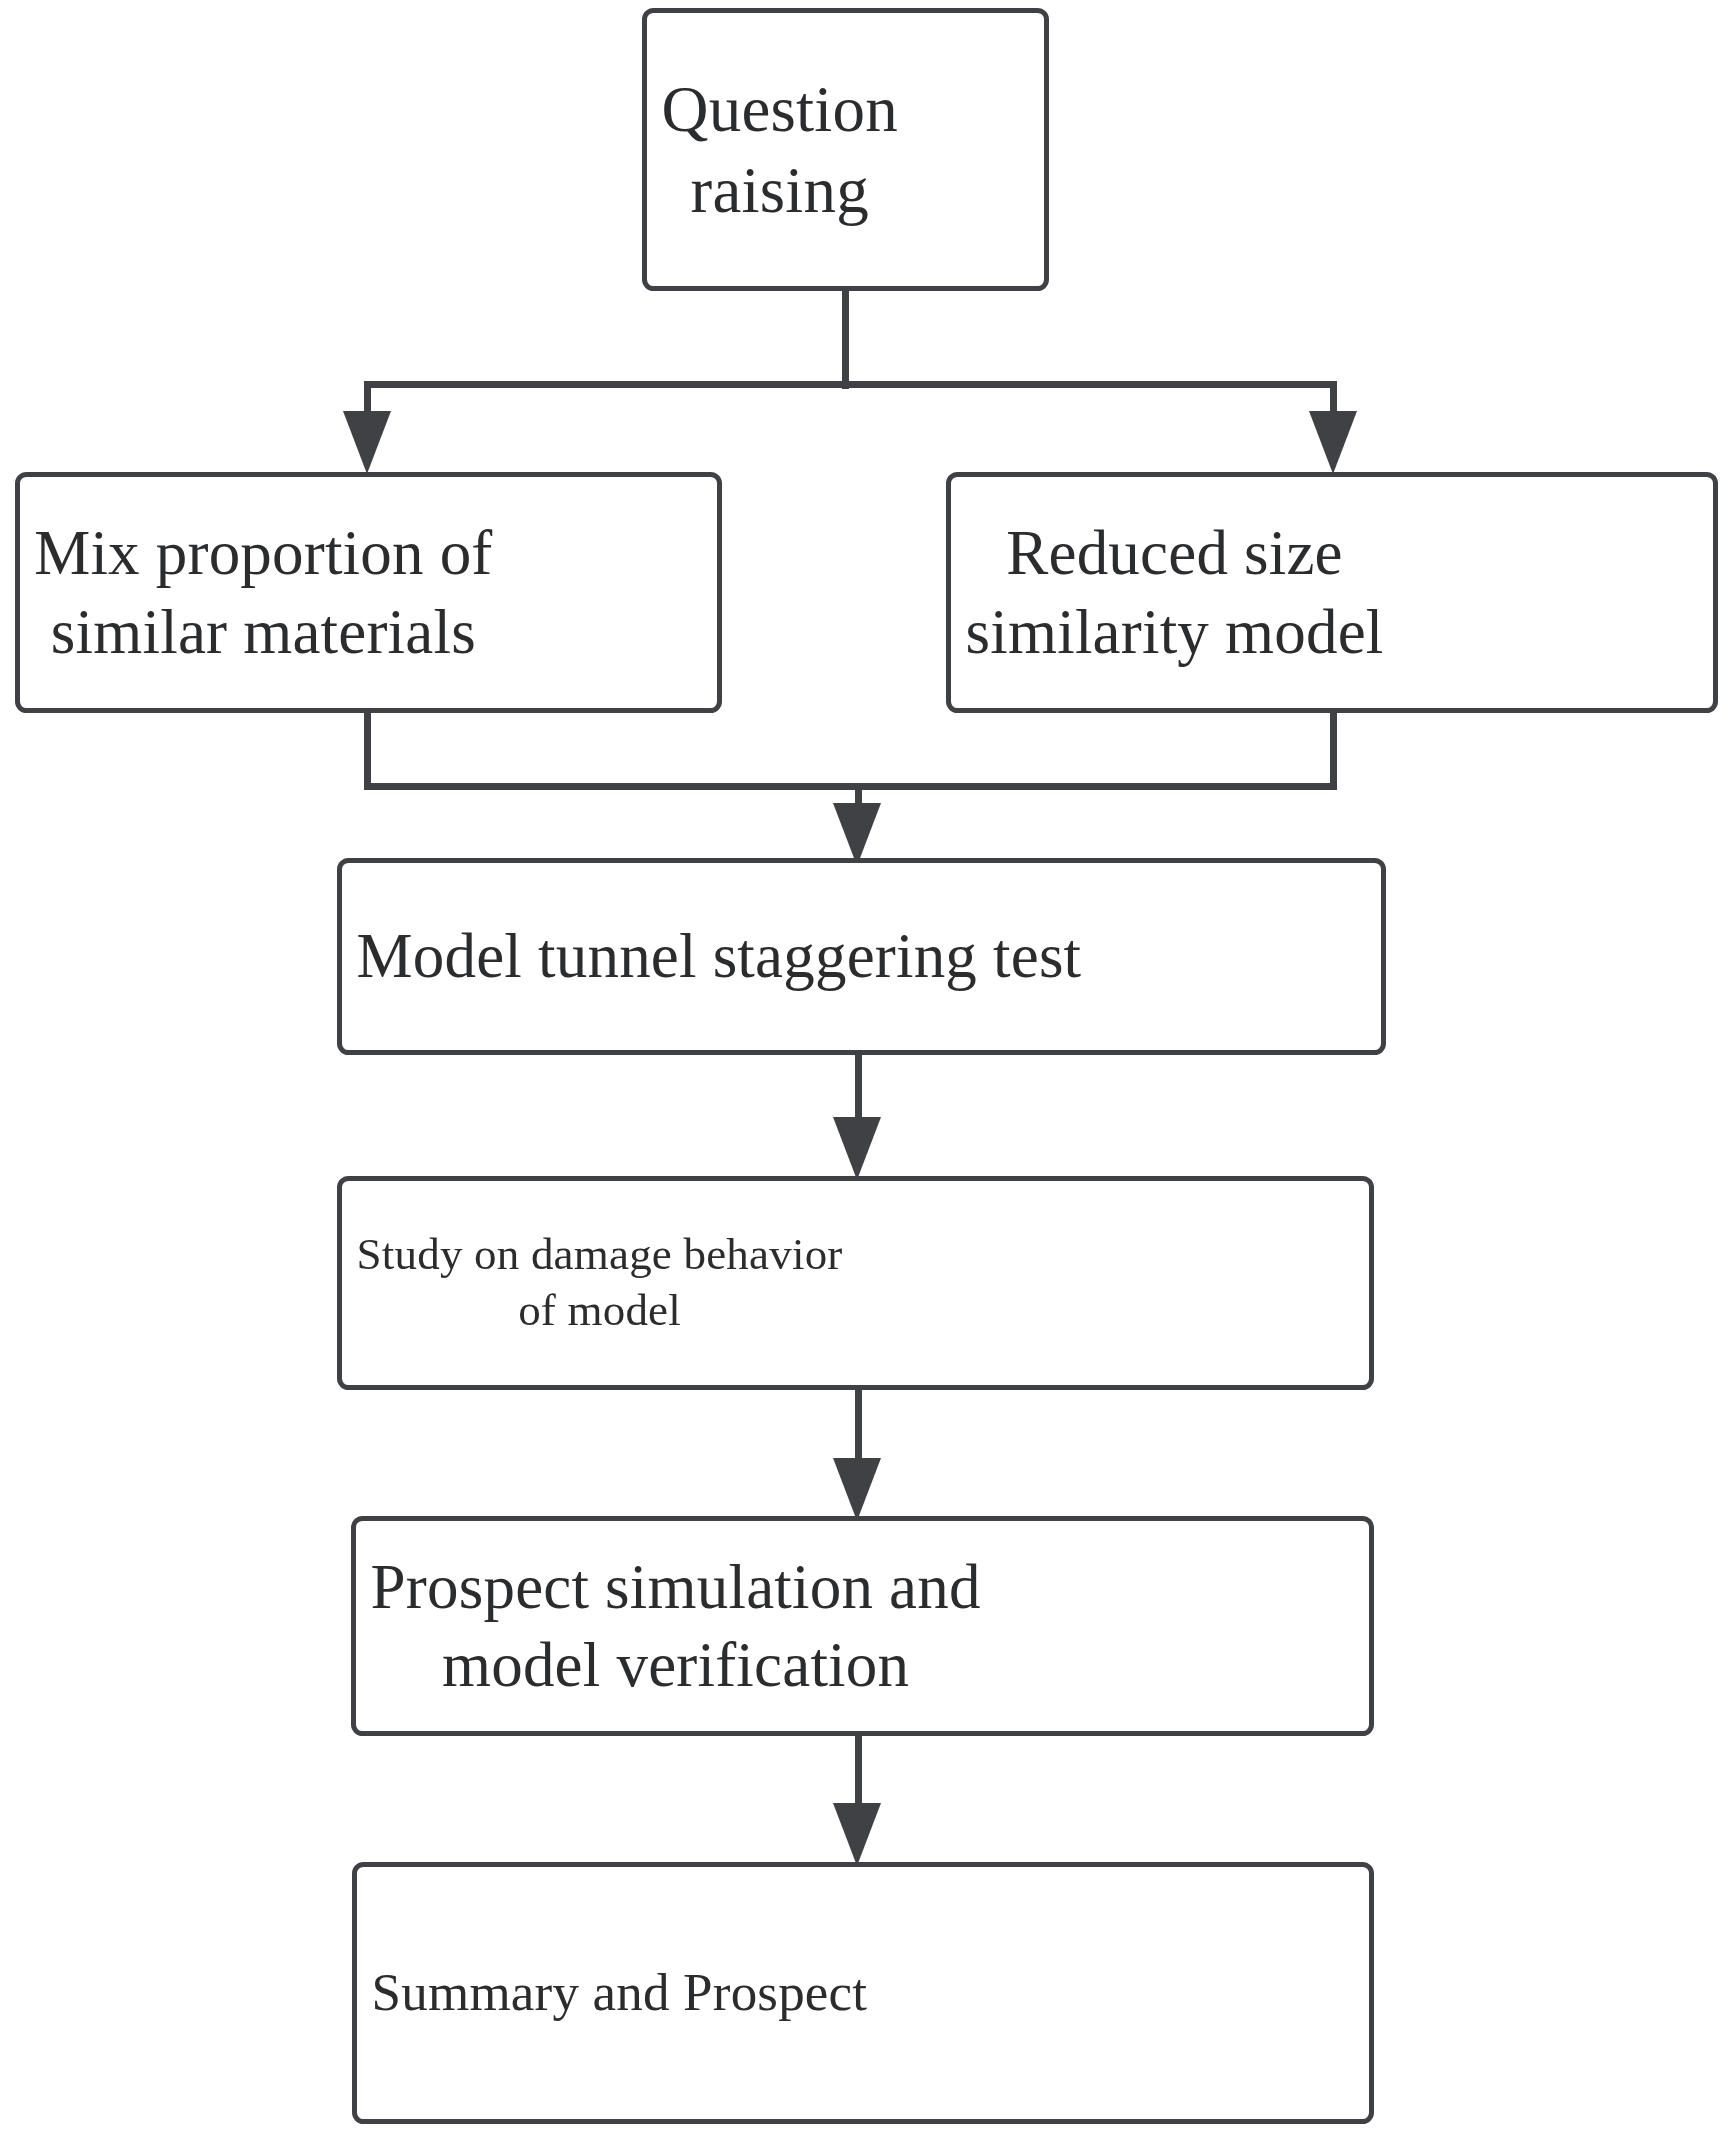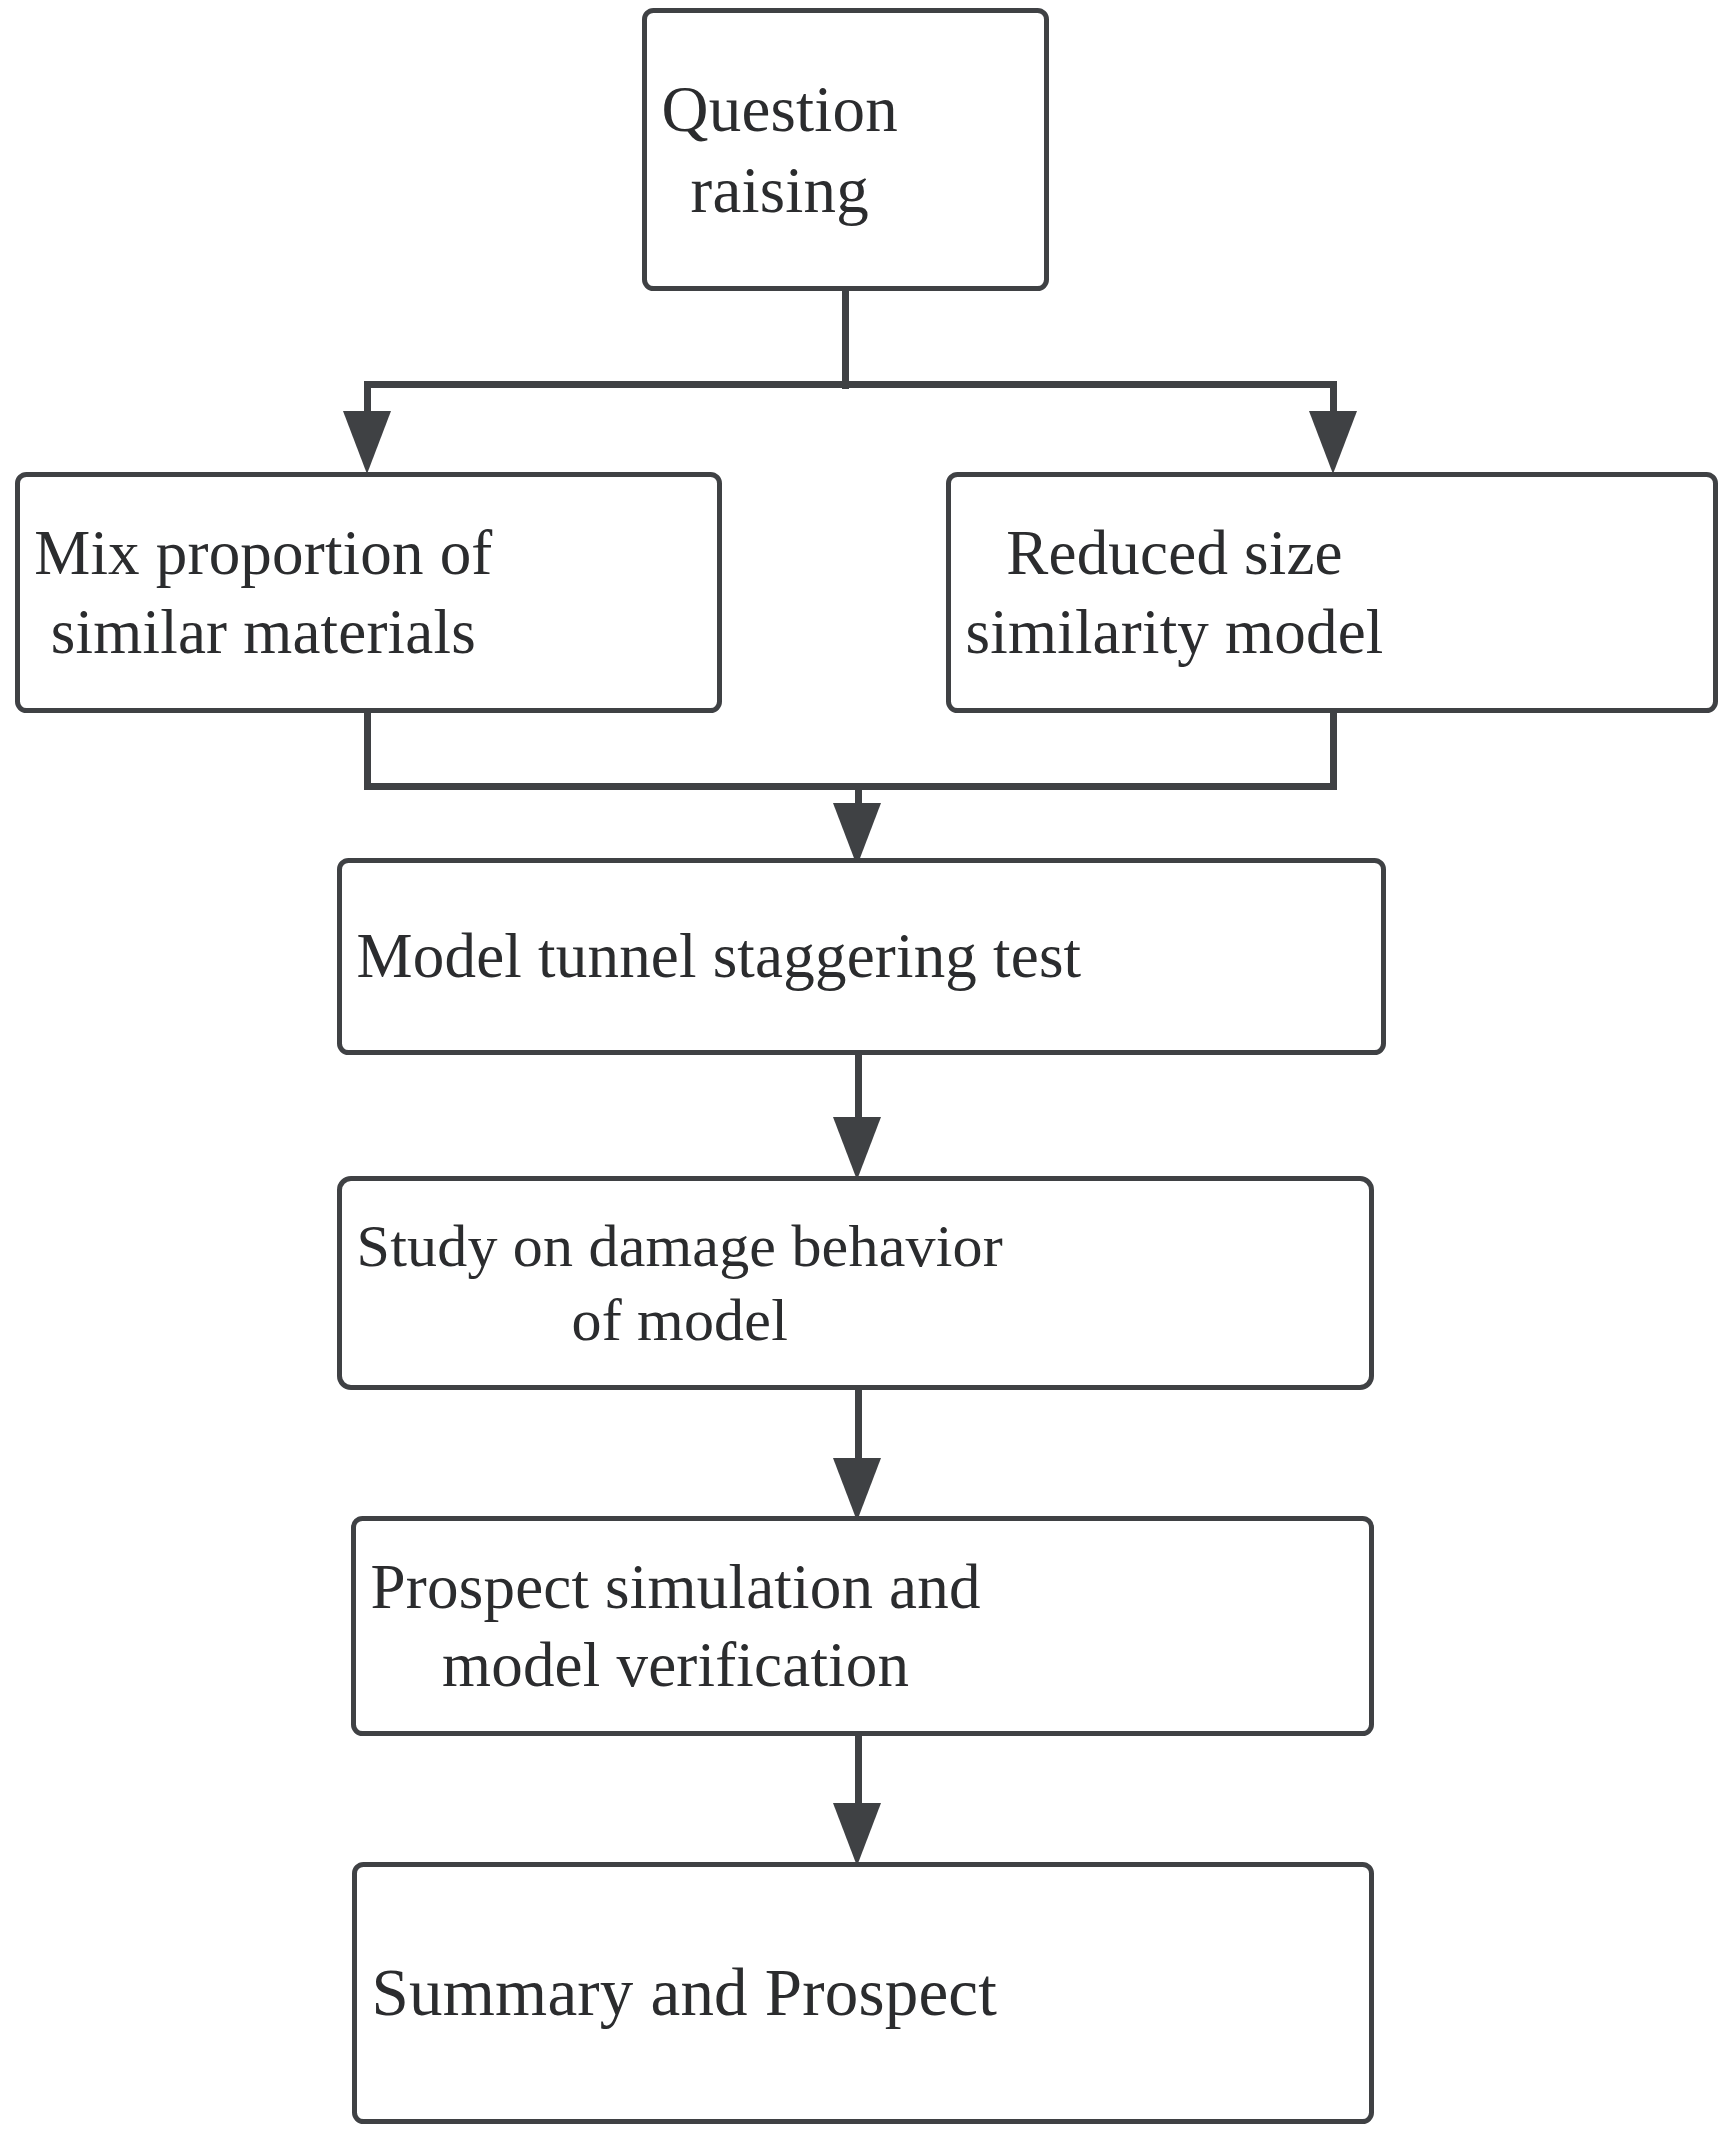--- a/index.html
+++ b/index.html
@@ -32,23 +32,23 @@
   .node .label {
     display: block;
     padding: 0 14.6px;
     white-space: pre-line;
   }
   
   #node-question-raising { left: 642px;  top: 8.1px;   width: 407px;  height: 283px;  font-size: 65px; }
   #node-mix-proportion   { left: 14.6px;   top: 472px;  width: 707px;  height: 241px;  font-size: 63px; }
   #node-reduced-size     { left: 946px; top: 472px;  width: 772px;  height: 241px;  font-size: 63px; }
   #node-model-tunnel     { left: 337px;  top: 858px; width: 1049px; height: 197px;  font-size: 63px; }
-  #node-damage-behavior  { left: 337px;  top: 1176px; width: 1037px; height: 214px;  font-size: 60px; border-radius: 14px; }
+  #node-damage-behavior  { left: 337px;  top: 1176px; width: 1037px; height: 214px;  font-size: 45px; }
   #node-numerical-sim    { left: 351px;  top: 1516px; width: 1023px; height: 220px;  font-size: 63px; }
-  #node-summary          { left: 352px;  top: 1862px; width: 1022px; height: 262px;  font-size: 67px; }
+  #node-summary          { left: 352px;  top: 1862px; width: 1022px; height: 262px;  font-size: 53px; }
 
   
   .conn-v {
     position: absolute;
     width: 7.3px;
     background: #3f4144;
   }
   .conn-h {
     position: absolute;
     height: 7.3px;

